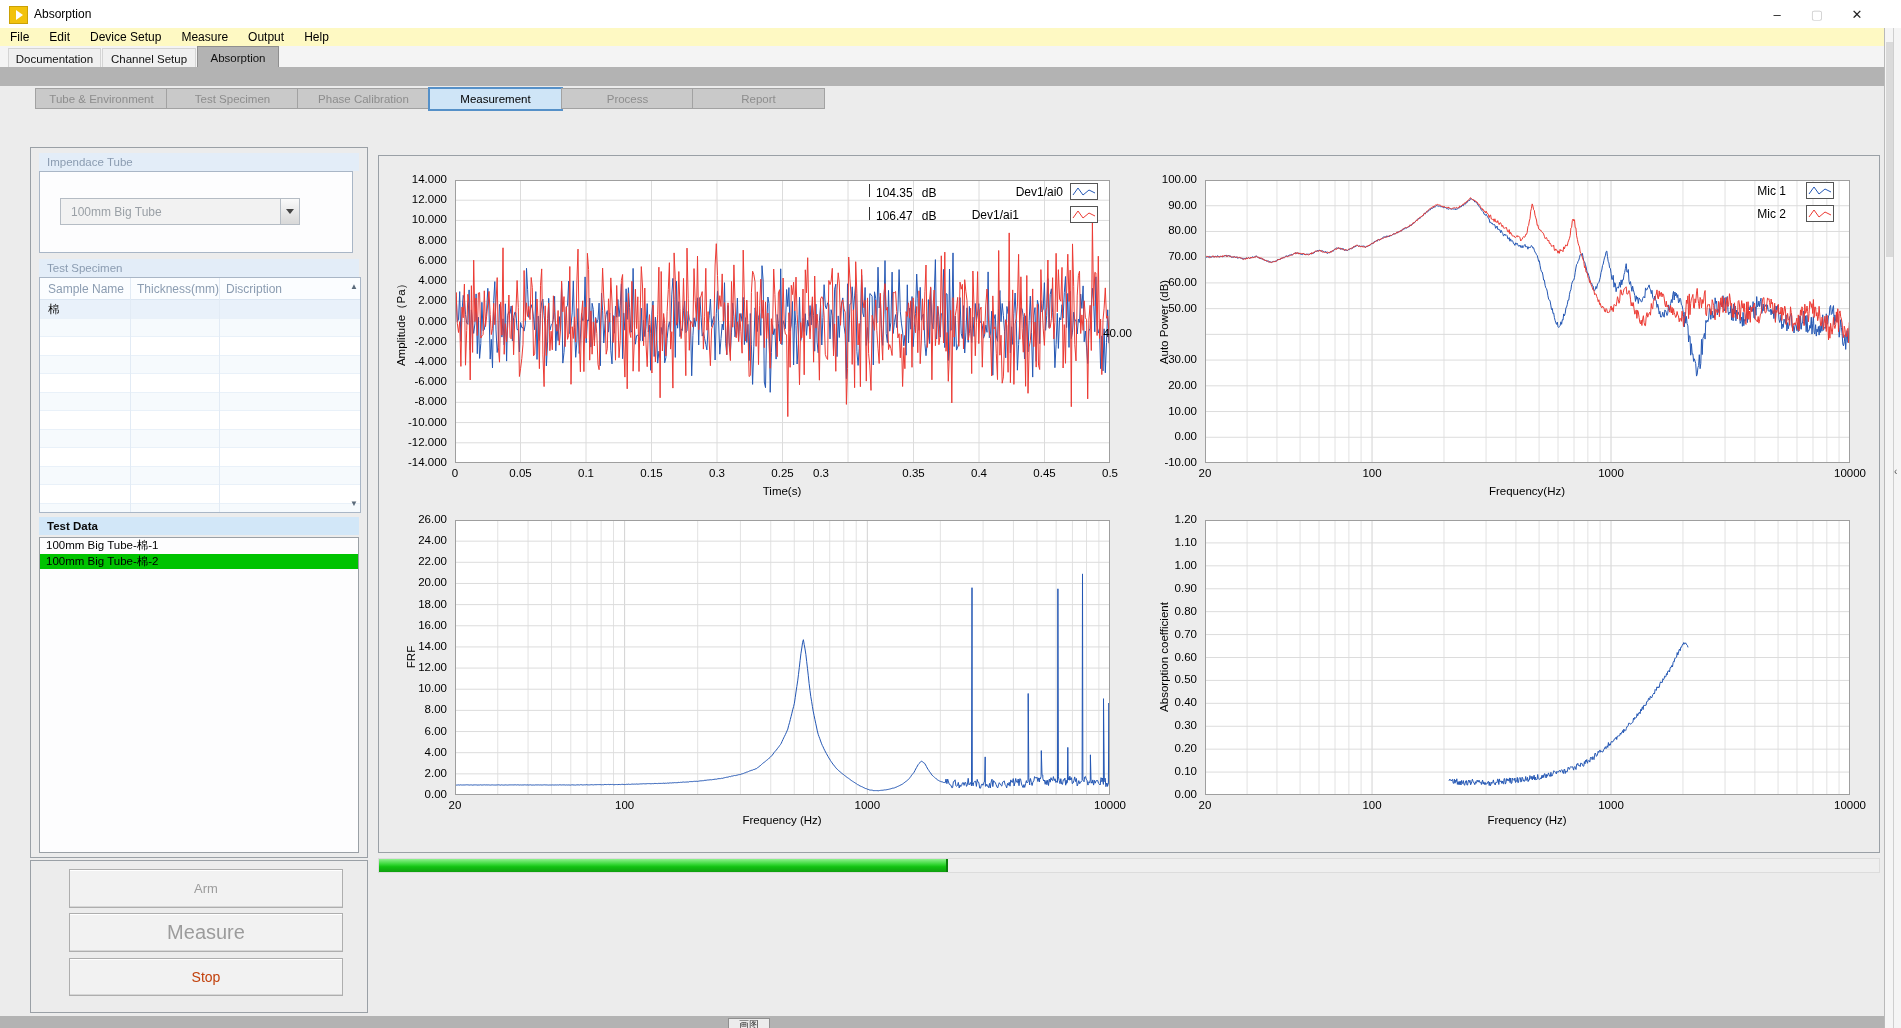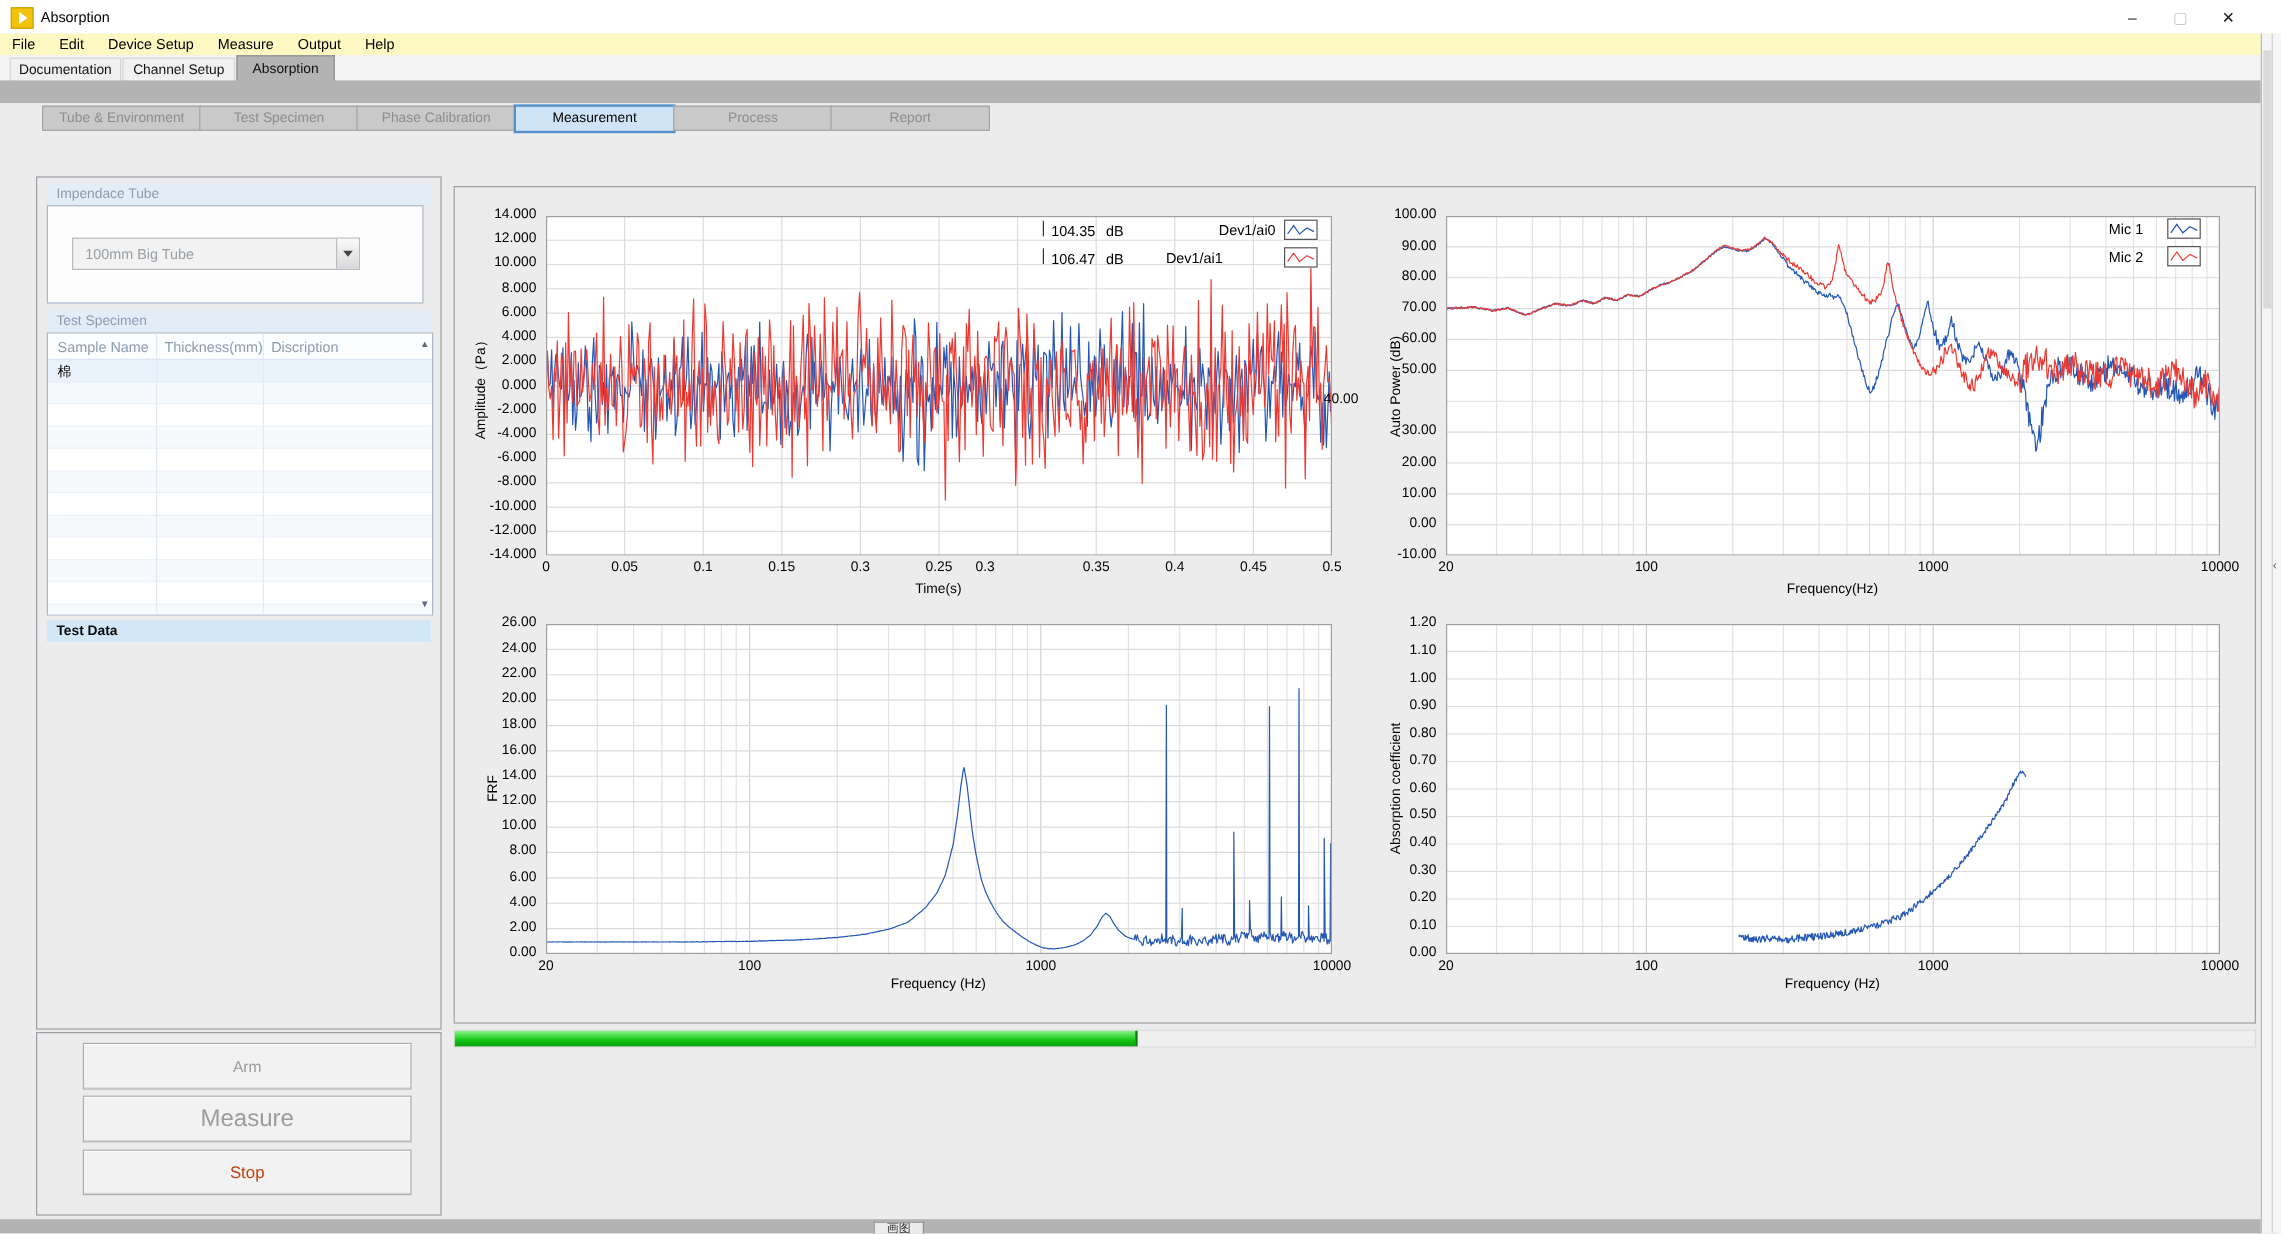--- a/index.html
+++ b/index.html
@@ -173,20 +173,24 @@
             <span style="position: absolute; left: 8px; top: 2px;"></span>
           </div>
         </div>
       <div class="ts-vline" style="left:90px;"></div>
       <div class="ts-vline" style="left:179px;"></div>
       <span class="scroll-arrow" style="right:1px;top:4px;">▲</span>
       <span class="scroll-arrow" style="right:1px;bottom:4px;">▼</span>
     </div>
 
     <div class="abs group-header dark" style="left:8px;top:369px;width:312px;height:18px;">Test Data</div>
+    <div class="abs white-box" style="left:8px;top:389px;width:318px;height:314px;border-color:#9aa0a6;">
+      <div class="list-item">100mm Big Tube-棉-1</div>
+      <div class="list-item" id="selected-test-data" style="background: rgb(0, 195, 0);">100mm Big Tube-棉-2</div>
+    </div>
   </div>
 
   <div class="abs panel" style="left:30px;top:860px;width:336px;height:151px;">
     <div class="btn" style="top:8px;height:37px;font-size:13px;">Arm</div>
     <div class="btn" style="top:52px;height:37px;font-size:20px;">Measure</div>
     <div class="btn" style="top:97px;height:36px;font-size:14px;color:#c2410c;">Stop</div>
   </div>
 
   <div class="abs charts-panel"></div>
 

